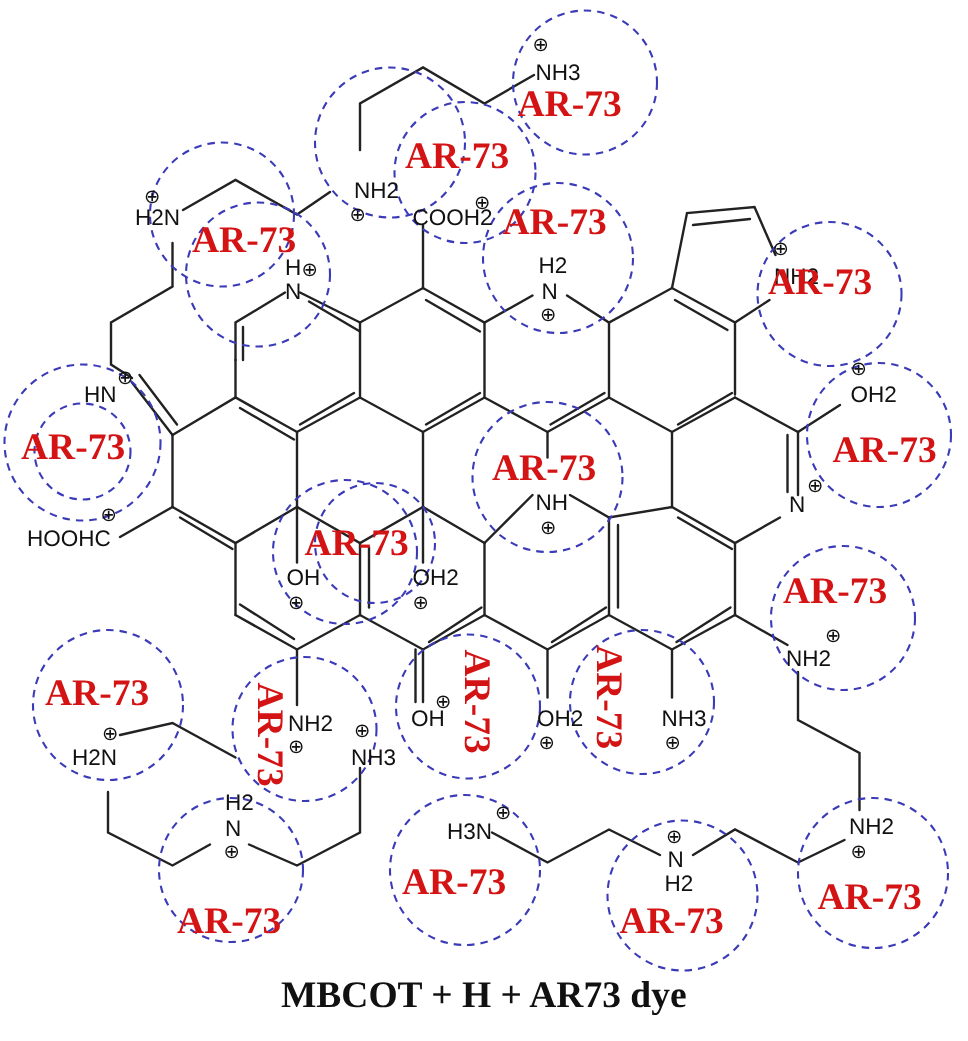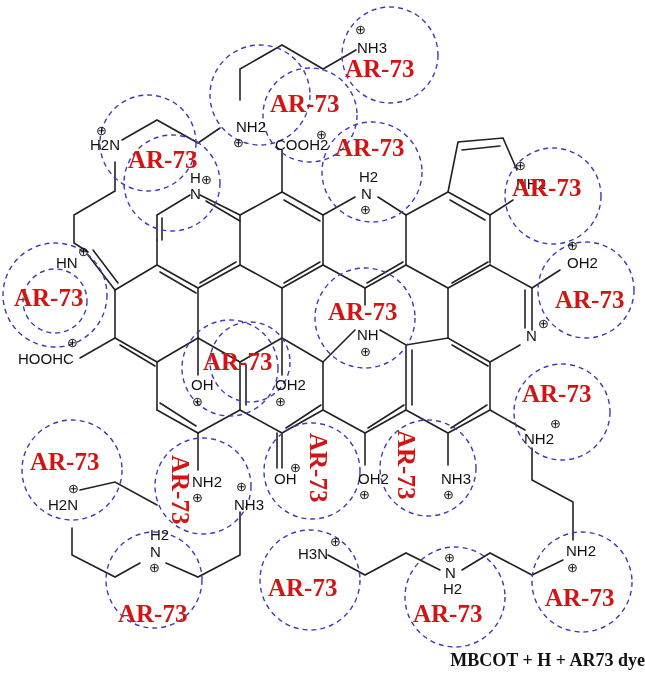--- a/index.html
+++ b/index.html
@@ -3,21 +3,21 @@
 <meta charset="utf-8">
 <style>
   html,body{margin:0;padding:0;background:#ffffff;}
   body{width:645px;height:694px;position:relative;overflow:hidden;font-family:"Liberation Sans",sans-serif;}
   #diagram{position:absolute;left:0;top:0;width:645px;height:694px;}
   .bond{stroke:#222;stroke-width:1.6;fill:none;stroke-linecap:round;}
   .ring{stroke:#3b3bb8;stroke-width:1.4;fill:none;stroke-dasharray:5 4;}
   .atom{font-family:"Liberation Sans",sans-serif;font-size:15px;fill:#111;}
   .charge{font-family:"DejaVu Sans",sans-serif;font-size:13px;fill:#111;}
   .dye{font-family:"Liberation Serif",serif;font-weight:bold;font-size:25px;fill:#d41414;}
-  #caption{position:absolute;left:0;top:650px;width:645px;text-align:right;font-family:"Liberation Serif",serif;font-weight:bold;font-size:18px;color:#111;}
+  #caption{position:absolute;left:0;top:650px;width:645px;text-align:center;font-family:"Liberation Serif",serif;font-weight:bold;font-size:25px;color:#111;}
 </style>
 </head>
 <body>
 
 <svg id="diagram" viewBox="0 0 645 694" xmlns="http://www.w3.org/2000/svg">
 
   <g>
 
     <polyline class="bond" points="356,50 323,69 282,45 240,69 240,100"></polyline>
     <polyline class="bond" points="220,128 198,143 157,120 122,140"></polyline>

